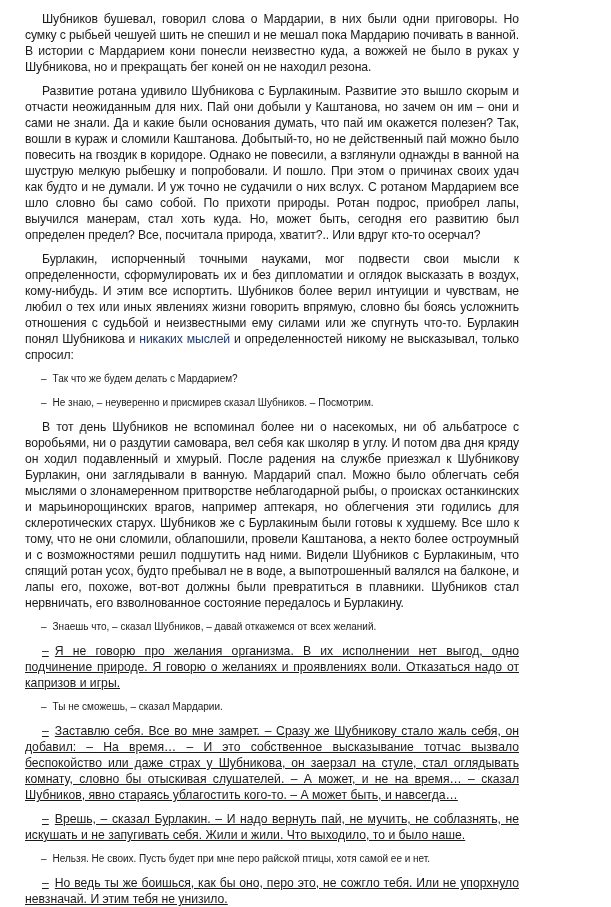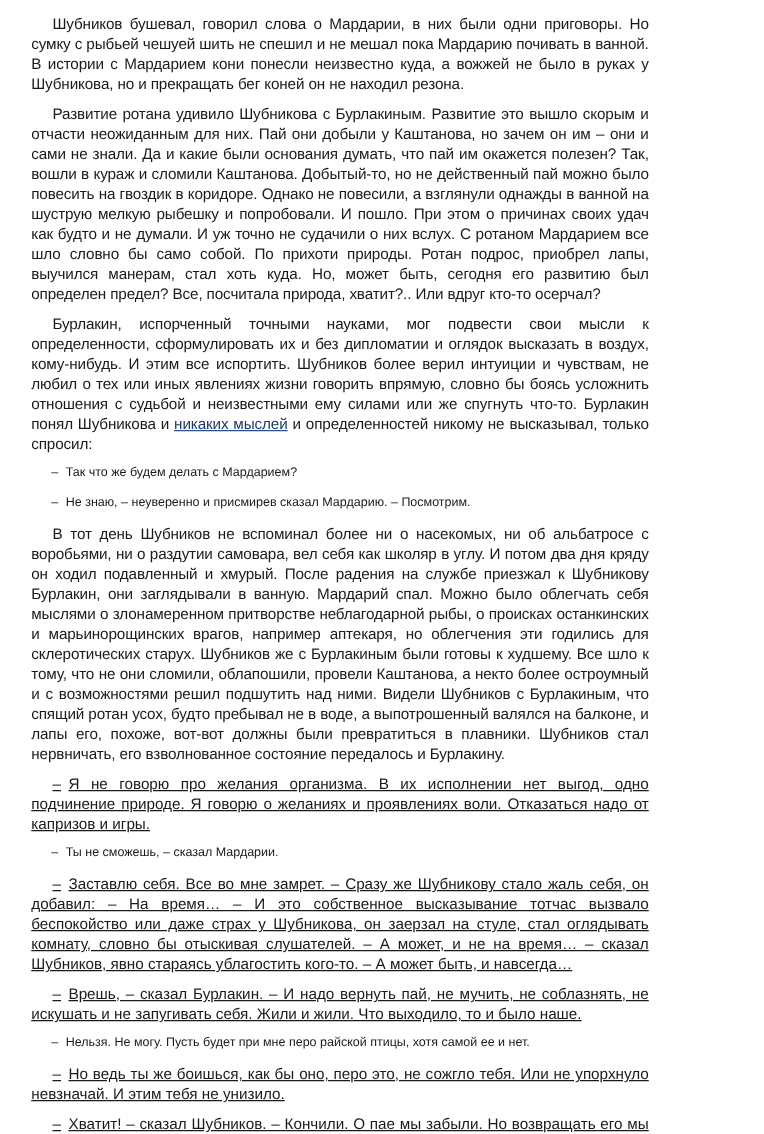--- a/index.html
+++ b/index.html
@@ -33,21 +33,20 @@
       font-size: 12.2px;
       line-height: 16px;
       margin: 0 0 8px 0;
       text-indent: 17px;
       text-align: justify;
       text-decoration: underline;
     }
     .dash { margin-right: 6px; }
     a.link {
       color: #1f3a6b;
-      text-decoration: underline;
       text-decoration-color: #2a4f8f;
     }
   </style>
 </head>
 <body>
 
 <div class="page">
 
   <p class="p">Шубников бушевал, говорил слова о Мардарии, в них были одни приговоры. Но сумку с рыбьей чешуей шить не спешил и не мешал пока Мардарию почивать в ванной. В истории с Мардарием кони понесли неизвестно куда, а вожжей не было в руках у Шубникова, но и прекращать бег коней он не находил резона.</p>
 
@@ -55,45 +54,48 @@
 
   <p class="p">
     <span>Бурлакин, испорченный точными науками, мог подвести свои мысли к определенности, сформулировать их и без дипломатии и оглядок высказать в воздух, кому-нибудь. И этим все испортить. Шубников более верил интуиции и чувствам, не любил о тех или иных явлениях жизни говорить впрямую, словно бы боясь усложнить отношения с судьбой и неизвестными ему силами или же спугнуть что-то. Бурлакин понял Шубникова и </span><a class="link">никаких мыслей</a><span> и определенностей никому не высказывал, только спросил:</span>
   </p>
 
   <p class="d">
     <span class="dash">–</span><span>Так что же будем делать с Мардарием?</span>
   </p>
 
   <p class="d">
-    <span class="dash">–</span><span>Не знаю, – неуверенно и присмирев сказал Мардарию. – Посмотрим.</span>
+    <span class="dash">–</span><span>Не знаю, – неуверенно и присмирев сказал Шубников. – Посмотрим.</span>
   </p>
 
   <p class="p">В тот день Шубников не вспоминал более ни о насекомых, ни об альбатросе с воробьями, ни о раздутии самовара, вел себя как школяр в углу. И потом два дня кряду он ходил подавленный и хмурый. После радения на службе приезжал к Шубникову Бурлакин, они заглядывали в ванную. Мардарий спал. Можно было облегчать себя мыслями о злонамеренном притворстве неблагодарной рыбы, о происках останкинских и марьинорощинских врагов, например аптекаря, но облегчения эти годились для склеротических старух. Шубников же с Бурлакиным были готовы к худшему. Все шло к тому, что не они сломили, облапошили, провели Каштанова, а некто более остроумный и с возможностями решил подшутить над ними. Видели Шубников с Бурлакиным, что спящий ротан усох, будто пребывал не в воде, а выпотрошенный валялся на балконе, и лапы его, похоже, вот-вот должны были превратиться в плавники. Шубников стал нервничать, его взволнованное состояние передалось и Бурлакину.</p>
 
+  <p class="d">
+    <span class="dash">–</span><span>Знаешь что, – сказал Шубников, – давай откажемся от всех желаний.</span>
+  </p>
 
 
   <p class="dj">
     <span class="dash">–</span><span>Я не говорю про желания организма. В их исполнении нет выгод, одно подчинение природе. Я говорю о желаниях и проявлениях воли. Отказаться надо от капризов и игры.</span>
   </p>
 
   <p class="d">
     <span class="dash">–</span><span>Ты не сможешь, – сказал Мардарии.</span>
   </p>
 
   <p class="dj">
     <span class="dash">–</span><span>Заставлю себя. Все во мне замрет. – Сразу же Шубникову стало жаль себя, он добавил: – На время… – И это собственное высказывание тотчас вызвало беспокойство или даже страх у Шубникова, он заерзал на стуле, стал оглядывать комнату, словно бы отыскивая слушателей. – А может, и не на время… – сказал Шубников, явно стараясь ублагостить кого-то. – А может быть, и навсегда…</span>
   </p>
 
   <p class="dj">
     <span class="dash">–</span><span>Врешь, – сказал Бурлакин. – И надо вернуть пай, не мучить, не соблазнять, не искушать и не запугивать себя. Жили и жили. Что выходило, то и было наше.</span>
   </p>
 
   <p class="d">
-    <span class="dash">–</span><span>Нельзя. Не могу. Пусть будет при мне перо райской птицы, хотя самой ее и нет.</span>
+    <span class="dash">–</span><span>Нельзя. Не своих. Пусть будет при мне перо райской птицы, хотя самой ее и нет.</span>
   </p>
 
   <p class="dj">
     <span class="dash">–</span><span>Но ведь ты же боишься, как бы оно, перо это, не сожгло тебя. Или не упорхнуло невзначай. И этим тебя не унизило.</span>
   </p>
 
   <p class="dj">
     <span class="dash">–</span><span>Хватит! – сказал Шубников. – Кончили. О пае мы забыли. Но возвращать его мы не будем. Тем более что мы о нем забыли.</span>
   </p>
 

